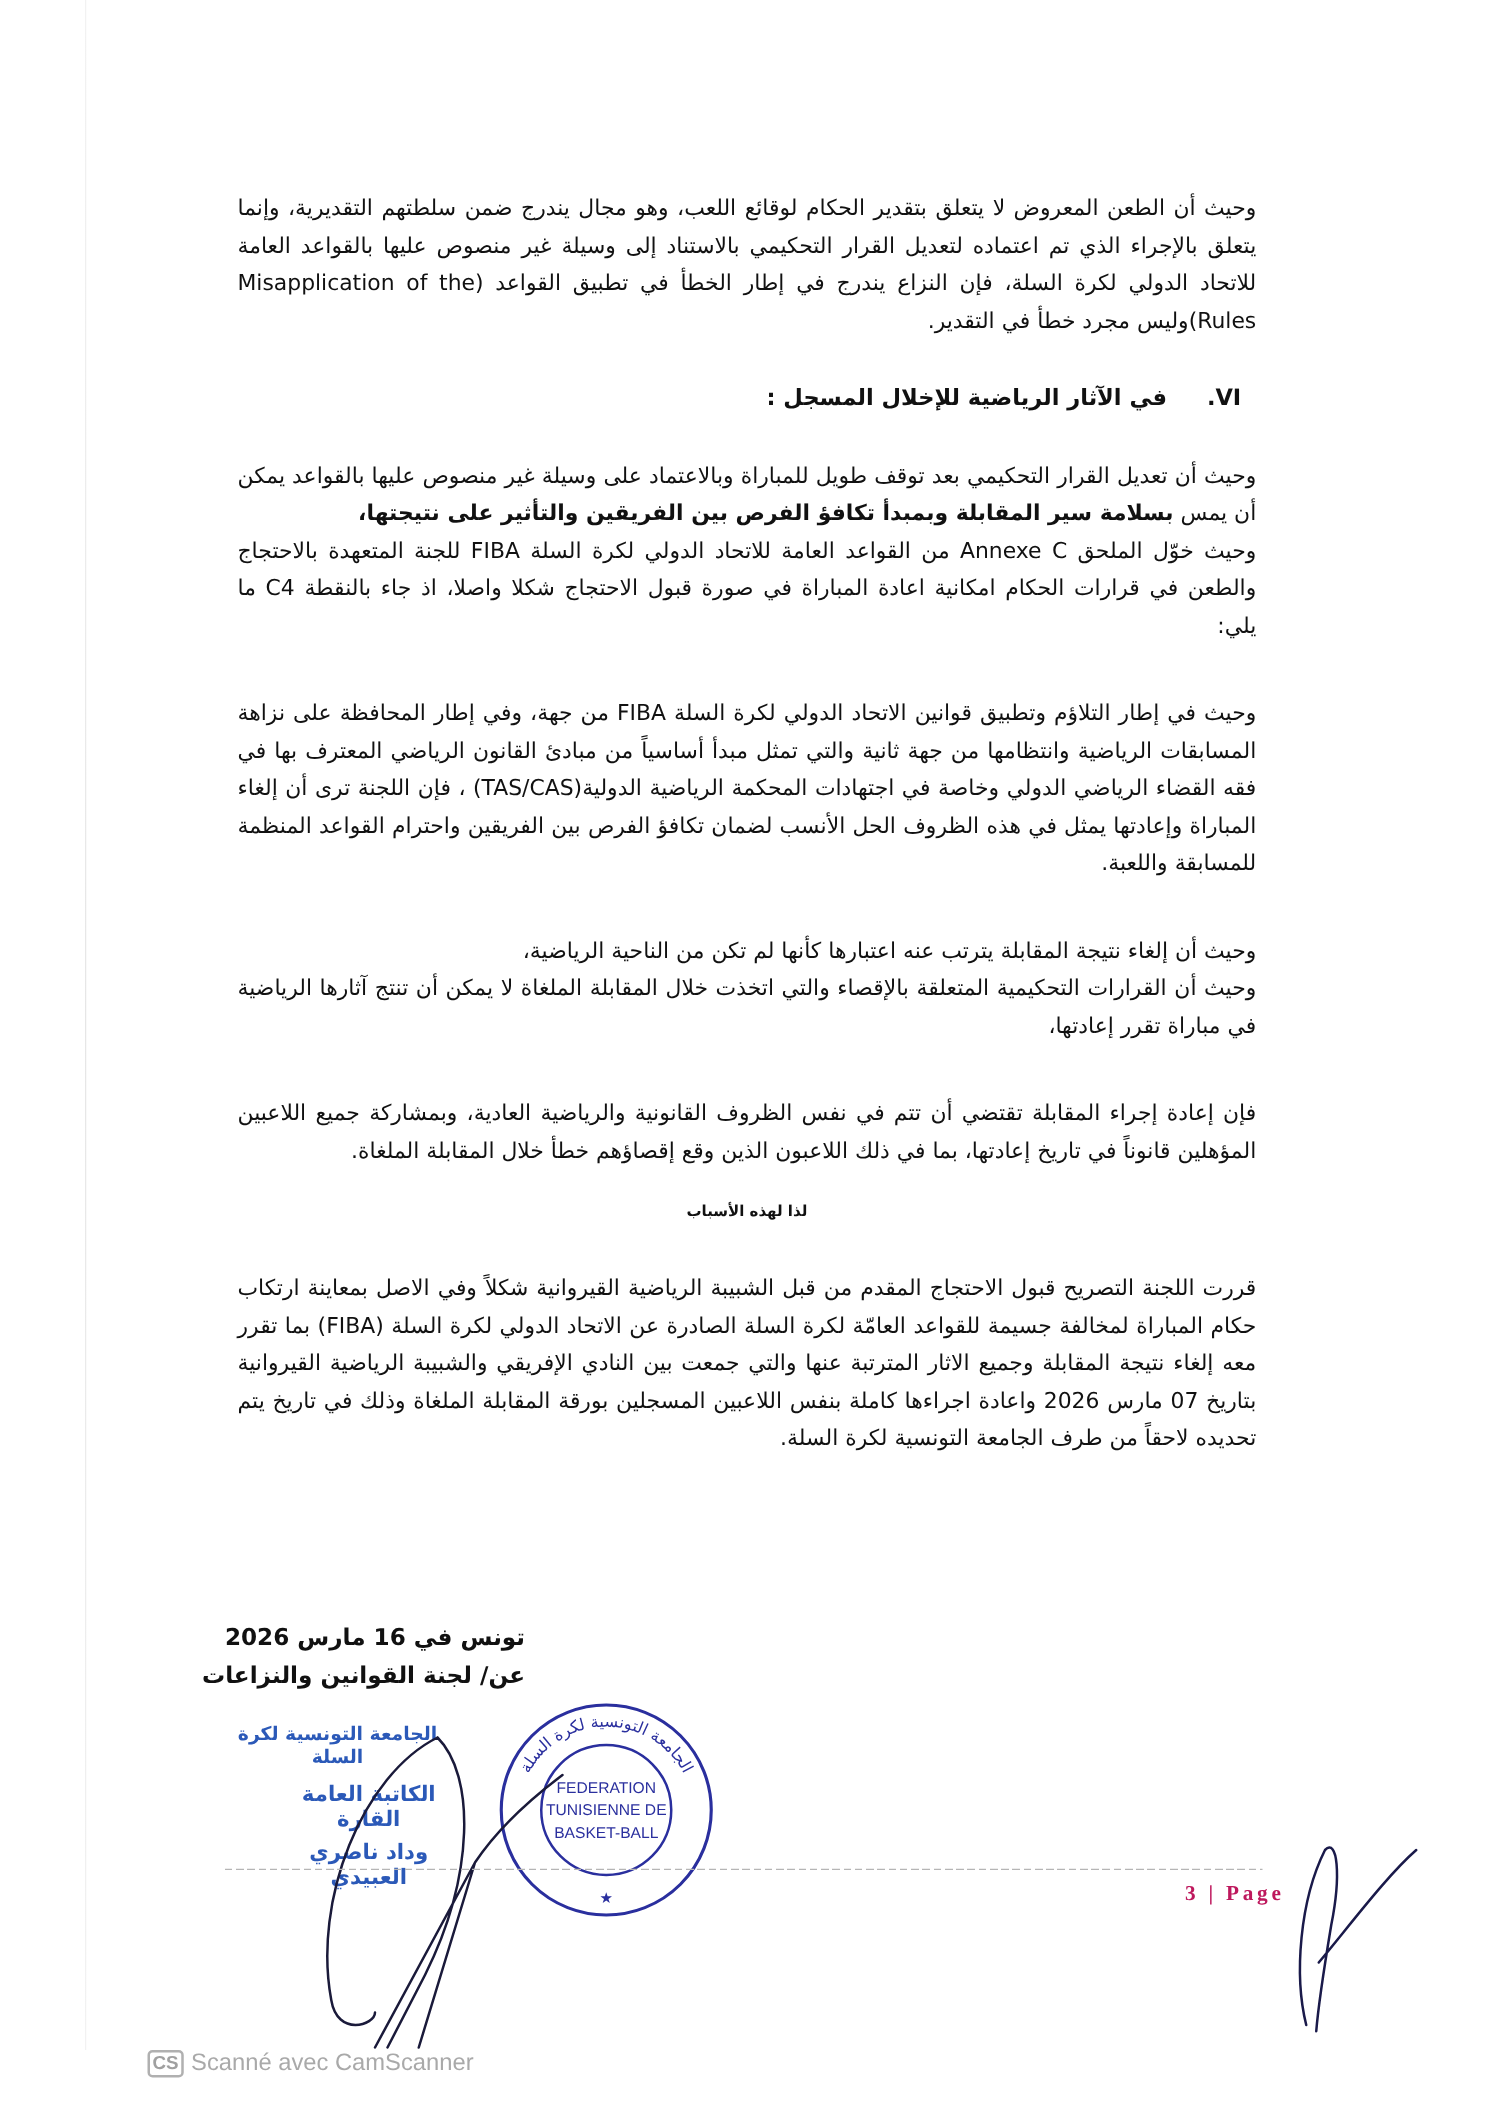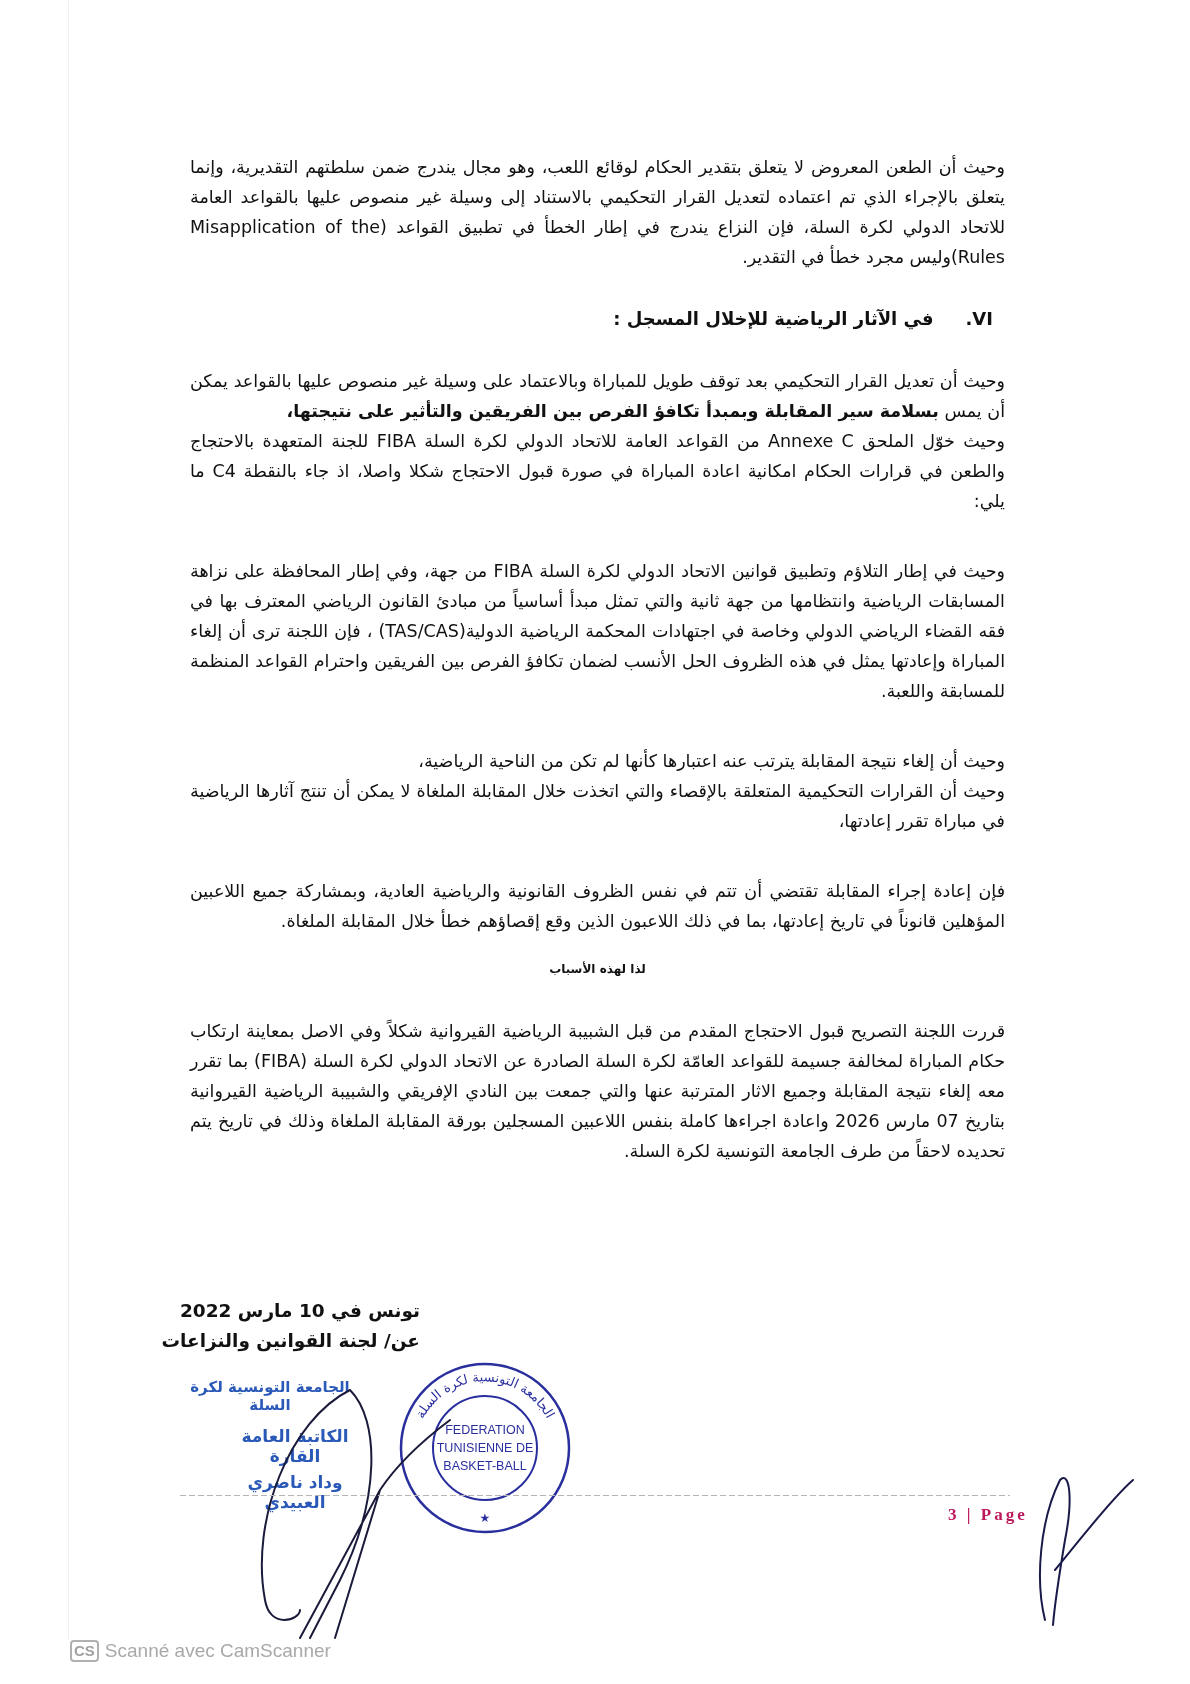--- a/index.html
+++ b/index.html
@@ -54,21 +54,21 @@
       font-weight: bold; font-size: 17px; letter-spacing: 3px; color: #be185d;
     }
     .sig-left { position: absolute; left: 230px; top: 1380px; width: 230px; height: 260px; }
     .sig-right { position: absolute; left: 1025px; top: 1460px; width: 110px; height: 170px; }
     .cs-watermark {
       position: absolute; left: 70px; top: 1640px; display: flex; align-items: center; gap: 6px;
       font-family: "Liberation Sans", sans-serif; font-size: 19px; color: #a9a9a9;
     }
     .cs-badge {
       border: 2px solid #b0b0b0; border-radius: 4px; padding: 0 2px; font-weight: bold;
-      font-size: 15px; line-height: 18px; color: #a0a0a0;
+      font-size: 15px; line-height: 18px; color: #a0a0a0; margin-left: 48px;
     }
   </style>
 </head>
 <body>
 
 <div class="page-edge"></div>
 
 <div class="content">
   <p class="para">وحيث أن الطعن المعروض لا يتعلق بتقدير الحكام لوقائع اللعب، وهو مجال يندرج ضمن سلطتهم التقديرية، وإنما يتعلق بالإجراء الذي تم اعتماده لتعديل القرار التحكيمي بالاستناد إلى وسيلة غير منصوص عليها بالقواعد العامة للاتحاد الدولي لكرة السلة، فإن النزاع يندرج في إطار الخطأ في تطبيق القواعد (Misapplication of the Rules)وليس مجرد خطأ في التقدير.</p>
   <div class="gap-m"></div>
@@ -93,21 +93,21 @@
   <p class="para">فإن إعادة إجراء المقابلة تقتضي أن تتم في نفس الظروف القانونية والرياضية العادية، وبمشاركة جميع اللاعبين المؤهلين قانوناً في تاريخ إعادتها، بما في ذلك اللاعبون الذين وقع إقصاؤهم خطأ خلال المقابلة الملغاة.</p>
   <div class="gap-s"></div>
 
   <p class="center-title">لذا لهذه الأسباب</p>
   <div class="gap-m"></div>
 
   <p class="para">قررت اللجنة التصريح قبول الاحتجاج المقدم من قبل الشبيبة الرياضية القيروانية شكلاً وفي الاصل بمعاينة ارتكاب حكام المباراة لمخالفة جسيمة للقواعد العامّة لكرة السلة الصادرة عن الاتحاد الدولي لكرة السلة (FIBA) بما تقرر معه إلغاء نتيجة المقابلة وجميع الاثار المترتبة عنها والتي جمعت بين النادي الإفريقي والشبيبة الرياضية القيروانية بتاريخ 07 مارس 2026 واعادة اجراءها كاملة بنفس اللاعبين المسجلين بورقة المقابلة الملغاة وذلك في تاريخ يتم تحديده لاحقاً من طرف الجامعة التونسية لكرة السلة.</p>
 </div>
 
 <div class="signoff">
-  <div>تونس في 10 مارس 2022</div>
+  <div>تونس في 16 مارس 2026</div>
   <div>عن/ لجنة القوانين والنزاعات</div>
 </div>
 
 <div class="stamp-block">
   <div class="l1">الجامعة التونسية لكرة السلة</div>
   <div class="l2">الكاتبة العامة القارة</div>
   <div class="l3">وداد ناصري العبيدي</div>
 </div>
 
 <svg class="seal" viewBox="0 0 180 180">

